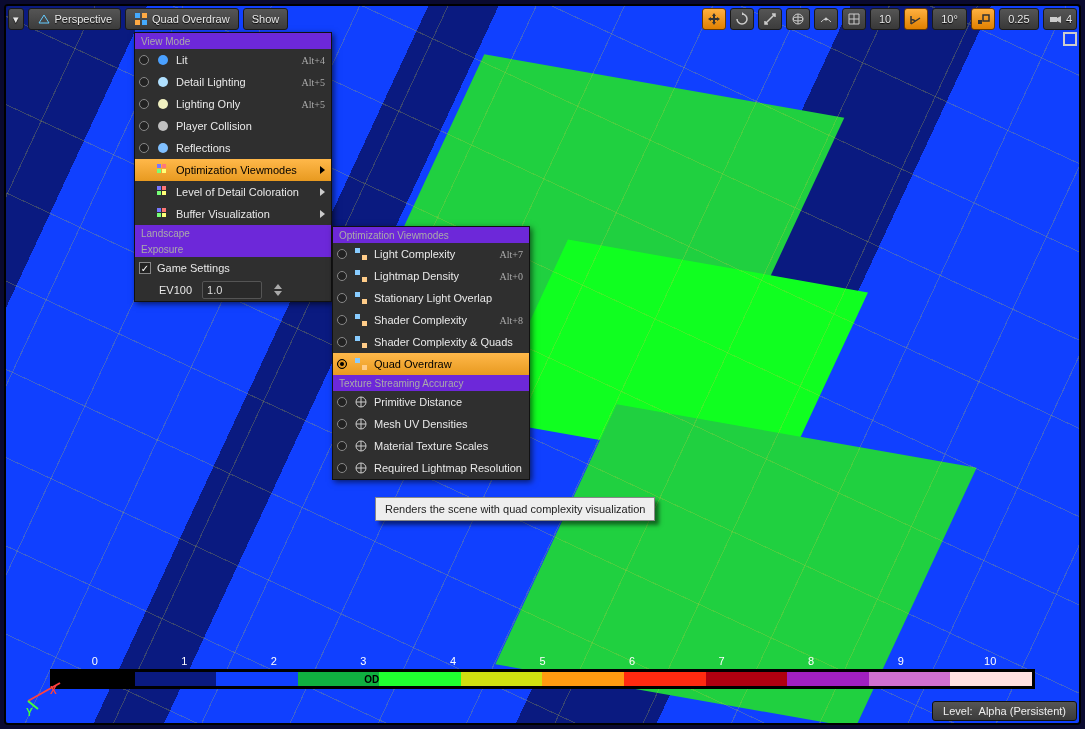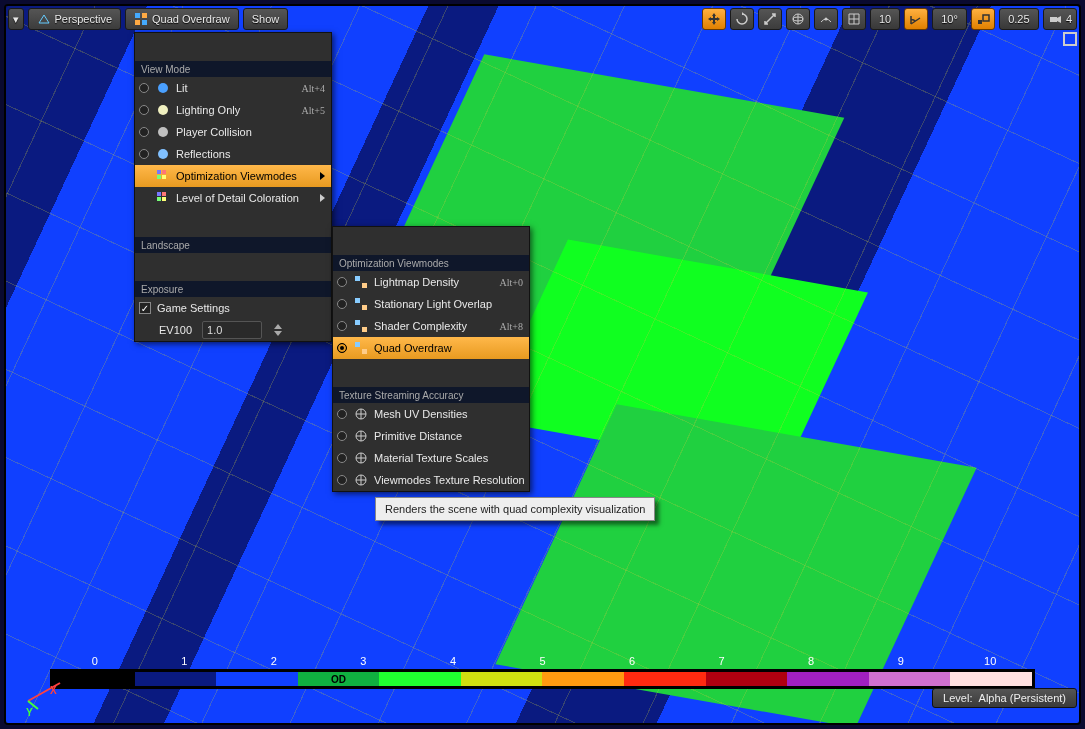--- a/index.html
+++ b/index.html
@@ -79,25 +79,24 @@
     position: absolute;
     background: #2f2f2f;
     border: 1px solid #111;
     box-shadow: 2px 2px 6px rgba(0,0,0,.6);
     font-size: 11px;
   }
   .menu1 { left: 134px; top: 32px; width: 198px; }
   .menu2 { left: 332px; top: 226px; width: 198px; }
 
   .menu .section {
-    background: #0f172a;
+    background: #6d28d9;
     color: #aaa;
     padding: 3px 6px 2px 6px;
     font-size: 10px;
-    margin-top: 28px;
   }
   .menu .item {
     display: flex;
     align-items: center;
     gap: 6px;
     padding: 3px 6px 3px 4px;
     cursor: pointer;
     color: #e8e8e8;
     position: relative;
     height: 22px;
@@ -169,35 +168,35 @@
   }
   .legend .ticks span { flex:1; text-align:center; }
   .legend .bar {
     height: 20px;
     border: 3px solid #000;
     display: flex;
   }
   .legend .bar div { flex:1; }
   .legend .marker {
     font-weight: bold; font-size:10px; color:#000;
-    position:relative; text-align:center;
+    position:relative; text-align:right;
   }
 
   
   .axis {
     position:absolute; left:18px; bottom:18px;
     font-size:10px; font-weight:bold;
   }
   .axis .x { color:#ff4040; position:absolute; left:32px; top:-26px;}
   .axis .y { color:#40ff40; position:absolute; left:8px; top:-4px;}
   .axis svg { position:absolute; left:0; bottom:0; }
 
   
   .status {
-    position:absolute; right:8px; bottom:21px;
+    position:absolute; right:8px; bottom:8px;
     background: linear-gradient(#555,#3a3a3a);
     border:1px solid #111; border-radius:3px;
     padding:3px 10px; color:#eee; font-size:11px;
   }
 
   
   .maximize {
     position:absolute; right:8px; top:32px;
     width:14px;height:14px;border:2px solid #ccc;cursor:pointer;
   }
@@ -337,20 +336,30 @@
             <circle cx="7" cy="7" r="5" fill="#4aa0ff"></circle>
           </svg>
     </span>
     <span class="label">Lit</span>
     <span class="shortcut">Alt+4</span>
       </div>
       <div class="item">
         <span class="radio"></span>
     <span class="micon">
       <svg width="14" height="14">
+            <circle cx="7" cy="7" r="5" fill="#b0e0ff"></circle>
+          </svg>
+    </span>
+    <span class="label">Detail Lighting</span>
+    <span class="shortcut">Alt+5</span>
+      </div>
+      <div class="item">
+        <span class="radio"></span>
+    <span class="micon">
+      <svg width="14" height="14">
             <circle cx="7" cy="7" r="5" fill="#f0f0c0"></circle>
           </svg>
     </span>
     <span class="label">Lighting Only</span>
     <span class="shortcut">Alt+5</span>
       </div>
       <div class="item">
         <span class="radio"></span>
     <span class="micon">
       <svg width="14" height="14">
@@ -389,20 +398,33 @@
         <span class="radio" style="visibility:hidden"></span>
     <span class="micon">
       <svg width="14" height="14">
             <rect x="1" y="1" width="4" height="4" fill="#77f"></rect>
             <rect x="6" y="1" width="4" height="4" fill="#f77"></rect>
             <rect x="1" y="6" width="4" height="4" fill="#7f7"></rect>
             <rect x="6" y="6" width="4" height="4" fill="#ff7"></rect>
           </svg>
     </span>
     <span class="label">Level of Detail Coloration</span>
+    <span class="sub-arrow"></span>
+      </div>
+      <div class="item">
+        <span class="radio" style="visibility:hidden"></span>
+    <span class="micon">
+      <svg width="14" height="14">
+            <rect x="1" y="1" width="4" height="4" fill="#77f"></rect>
+            <rect x="6" y="1" width="4" height="4" fill="#f77"></rect>
+            <rect x="1" y="6" width="4" height="4" fill="#7f7"></rect>
+            <rect x="6" y="6" width="4" height="4" fill="#ff7"></rect>
+          </svg>
+    </span>
+    <span class="label">Buffer Visualization</span>
     <span class="sub-arrow"></span>
       </div>
     </div>
   <div class="section">Landscape</div>
   <div class="section">Exposure</div>
   <div class="item">
     <span class="checkbox">✓</span>
     <span class="label">Game Settings</span>
   </div>
   <div class="item" style="gap:10px">
@@ -420,20 +442,31 @@
   <div class="section">Optimization Viewmodes</div>
   <div id="menu2-items">
       <div class="item">
         <span class="radio"></span>
     <span class="micon">
       <svg width="14" height="14">
             <rect x="1" y="1" width="5" height="5" fill="#8cf"></rect>
             <rect x="8" y="8" width="5" height="5" fill="#fc8"></rect>
           </svg>
     </span>
+    <span class="label">Light Complexity</span>
+    <span class="shortcut">Alt+7</span>
+      </div>
+      <div class="item">
+        <span class="radio"></span>
+    <span class="micon">
+      <svg width="14" height="14">
+            <rect x="1" y="1" width="5" height="5" fill="#8cf"></rect>
+            <rect x="8" y="8" width="5" height="5" fill="#fc8"></rect>
+          </svg>
+    </span>
     <span class="label">Lightmap Density</span>
     <span class="shortcut">Alt+0</span>
       </div>
       <div class="item">
         <span class="radio"></span>
     <span class="micon">
       <svg width="14" height="14">
             <rect x="1" y="1" width="5" height="5" fill="#8cf"></rect>
             <rect x="8" y="8" width="5" height="5" fill="#fc8"></rect>
           </svg>
@@ -444,20 +477,31 @@
       <div class="item">
         <span class="radio"></span>
     <span class="micon">
       <svg width="14" height="14">
             <rect x="1" y="1" width="5" height="5" fill="#8cf"></rect>
             <rect x="8" y="8" width="5" height="5" fill="#fc8"></rect>
           </svg>
     </span>
     <span class="label">Shader Complexity</span>
     <span class="shortcut">Alt+8</span>
+      </div>
+      <div class="item">
+        <span class="radio"></span>
+    <span class="micon">
+      <svg width="14" height="14">
+            <rect x="1" y="1" width="5" height="5" fill="#8cf"></rect>
+            <rect x="8" y="8" width="5" height="5" fill="#fc8"></rect>
+          </svg>
+    </span>
+    <span class="label">Shader Complexity &amp; Quads</span>
+    <span class="shortcut"></span>
       </div>
       <div class="item active">
         <span class="radio"></span>
     <span class="micon">
       <svg width="14" height="14">
             <rect x="1" y="1" width="5" height="5" fill="#8cf"></rect>
             <rect x="8" y="8" width="5" height="5" fill="#fc8"></rect>
           </svg>
     </span>
     <span class="label">Quad Overdraw</span>
@@ -468,32 +512,32 @@
   <div id="menu2-tex">
       <div class="item">
         <span class="radio"></span>
     <span class="micon">
       <svg width="14" height="14">
             <circle cx="7" cy="7" r="5" fill="none" stroke="#ccc"></circle>
             <line x1="2" y1="7" x2="12" y2="7" stroke="#ccc"></line>
             <line x1="7" y1="2" x2="7" y2="12" stroke="#ccc"></line>
           </svg>
     </span>
-    <span class="label">Mesh UV Densities</span>
+    <span class="label">Primitive Distance</span>
       </div>
       <div class="item">
         <span class="radio"></span>
     <span class="micon">
       <svg width="14" height="14">
             <circle cx="7" cy="7" r="5" fill="none" stroke="#ccc"></circle>
             <line x1="2" y1="7" x2="12" y2="7" stroke="#ccc"></line>
             <line x1="7" y1="2" x2="7" y2="12" stroke="#ccc"></line>
           </svg>
     </span>
-    <span class="label">Primitive Distance</span>
+    <span class="label">Mesh UV Densities</span>
       </div>
       <div class="item">
         <span class="radio"></span>
     <span class="micon">
       <svg width="14" height="14">
             <circle cx="7" cy="7" r="5" fill="none" stroke="#ccc"></circle>
             <line x1="2" y1="7" x2="12" y2="7" stroke="#ccc"></line>
             <line x1="7" y1="2" x2="7" y2="12" stroke="#ccc"></line>
           </svg>
     </span>
@@ -501,21 +545,21 @@
       </div>
       <div class="item">
         <span class="radio"></span>
     <span class="micon">
       <svg width="14" height="14">
             <circle cx="7" cy="7" r="5" fill="none" stroke="#ccc"></circle>
             <line x1="2" y1="7" x2="12" y2="7" stroke="#ccc"></line>
             <line x1="7" y1="2" x2="7" y2="12" stroke="#ccc"></line>
           </svg>
     </span>
-    <span class="label">Viewmodes Texture Resolution</span>
+    <span class="label">Required Lightmap Resolution</span>
       </div>
     </div>
 </div>
 
 <div class="tooltip">Renders the scene with quad complexity visualization</div>
 
 <div class="legend">
   <div class="ticks" id="legend-ticks">
       <span>0</span>
       <span>1</span>

